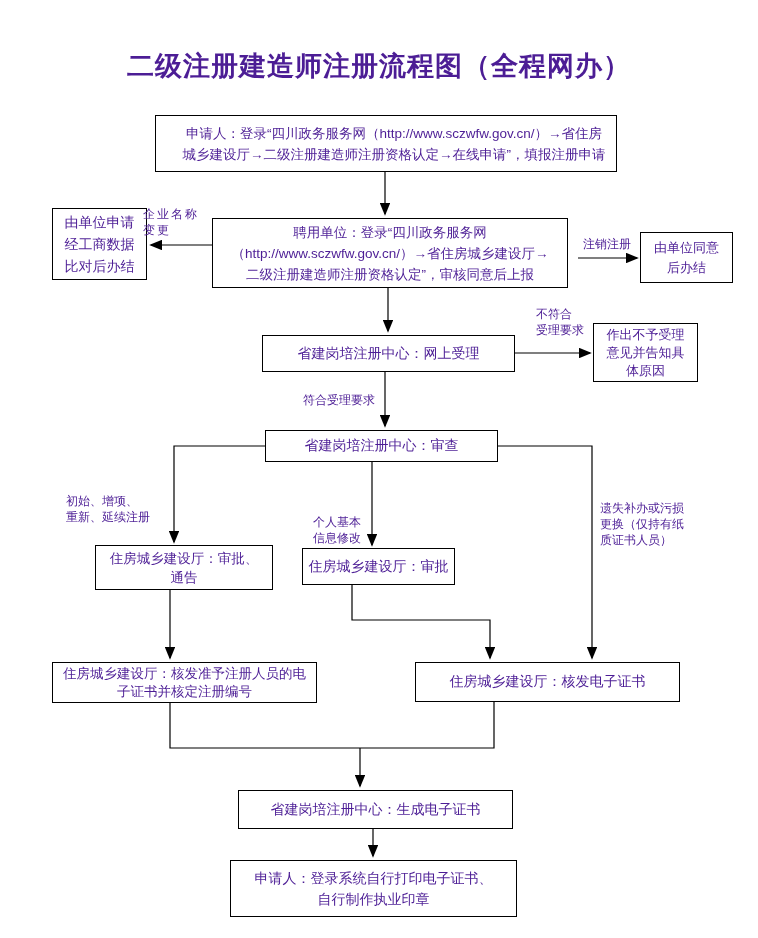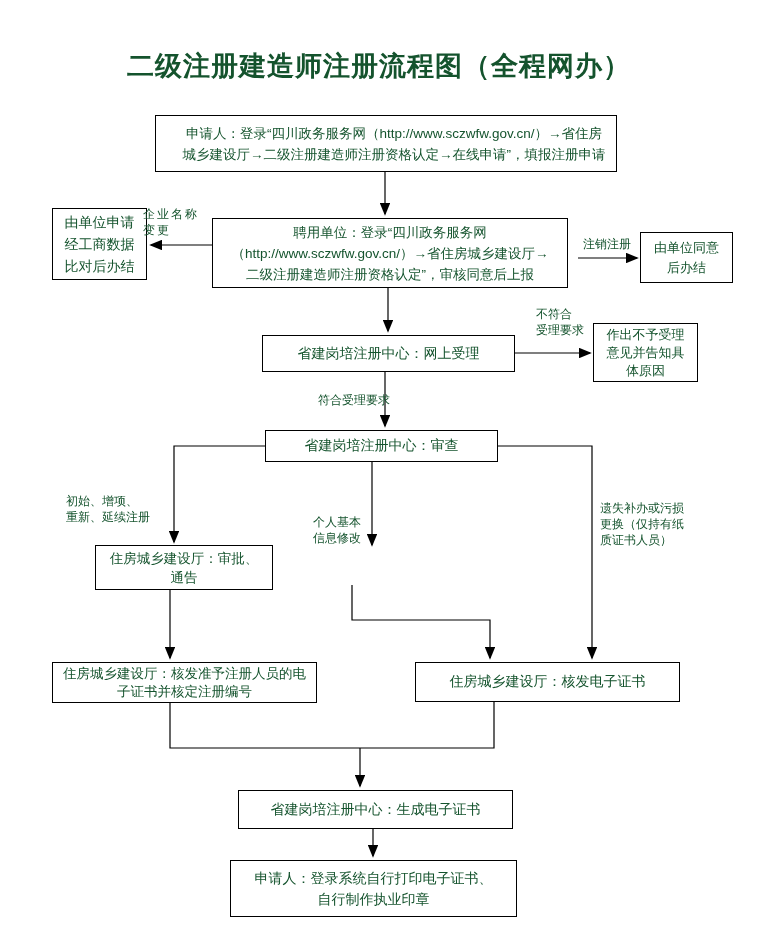--- a/index.html
+++ b/index.html
@@ -1,17 +1,17 @@
 <!DOCTYPE html>
 <html><head>
 <meta charset="utf-8">
 <style>
   html,body{margin:0;padding:0;background:#fff;}
   .canvas{
-    position:relative;width:758px;height:938px;background:#fff;color:#14532d;
+    position:relative;width:758px;height:938px;background:#fff;color:#4c1d95;
     font-family:"Liberation Sans","DejaVu Sans",sans-serif;overflow:hidden;
   }
   .title{
     position:absolute;left:0;top:48px;width:758px;text-align:center;
     font-family:"Liberation Serif","DejaVu Serif",serif;
     font-size:27px;font-weight:bold;letter-spacing:1px;
   }
   .box{
     position:absolute;border:1px solid #000;box-sizing:border-box;
     display:flex;align-items:center;justify-content:center;
@@ -71,40 +71,41 @@
 
   <div class="box" style="left:593px;top:323px;width:105px;height:59px;font-size:13px;line-height:18px;">作出不予受理
 意见并告知具
 体原因</div>
 
   <div class="box" style="left:265px;top:430px;width:233px;height:32px;font-size:14px;">省建岗培注册中心：审查</div>
 
   <div class="box" style="left:95px;top:545px;width:178px;height:45px;font-size:13.5px;line-height:19px;">住房城乡建设厅：审批、
 通告</div>
 
+  <div class="box" style="left:302px;top:548px;width:153px;height:37px;font-size:14px;">住房城乡建设厅：审批</div>
 
   <div class="box" style="left:52px;top:662px;width:265px;height:41px;font-size:13.5px;line-height:18px;">住房城乡建设厅：核发准予注册人员的电
 子证书并核定注册编号</div>
 
   <div class="box" style="left:415px;top:662px;width:265px;height:40px;font-size:14px;">住房城乡建设厅：核发电子证书</div>
 
   <div class="box" style="left:238px;top:790px;width:275px;height:39px;font-size:14px;">省建岗培注册中心：生成电子证书</div>
 
   <div class="box" style="left:230px;top:860px;width:287px;height:57px;font-size:14px;line-height:21px;">申请人：登录系统自行打印电子证书、
 自行制作执业印章</div>
 
   <div class="lbl" style="left:143px;top:206px;letter-spacing:2px;">企业名称
 变更</div>
 
   <div class="lbl" style="left:583px;top:236px;">注销注册</div>
 
   <div class="lbl" style="left:536px;top:306px;">不符合
 受理要求</div>
 
-  <div class="lbl" style="left:318px;top:392px;">符合受理要求</div>
+  <div class="lbl" style="left:303px;top:392px;">符合受理要求</div>
 
   <div class="lbl" style="left:66px;top:493px;">初始、增项、
 重新、延续注册</div>
 
   <div class="lbl" style="left:313px;top:482px;margin-top:32px;">个人基本
 信息修改</div>
 
   <div class="lbl" style="left:600px;top:500px;">遗失补办或污损
 更换（仅持有纸
 质证书人员）</div>

